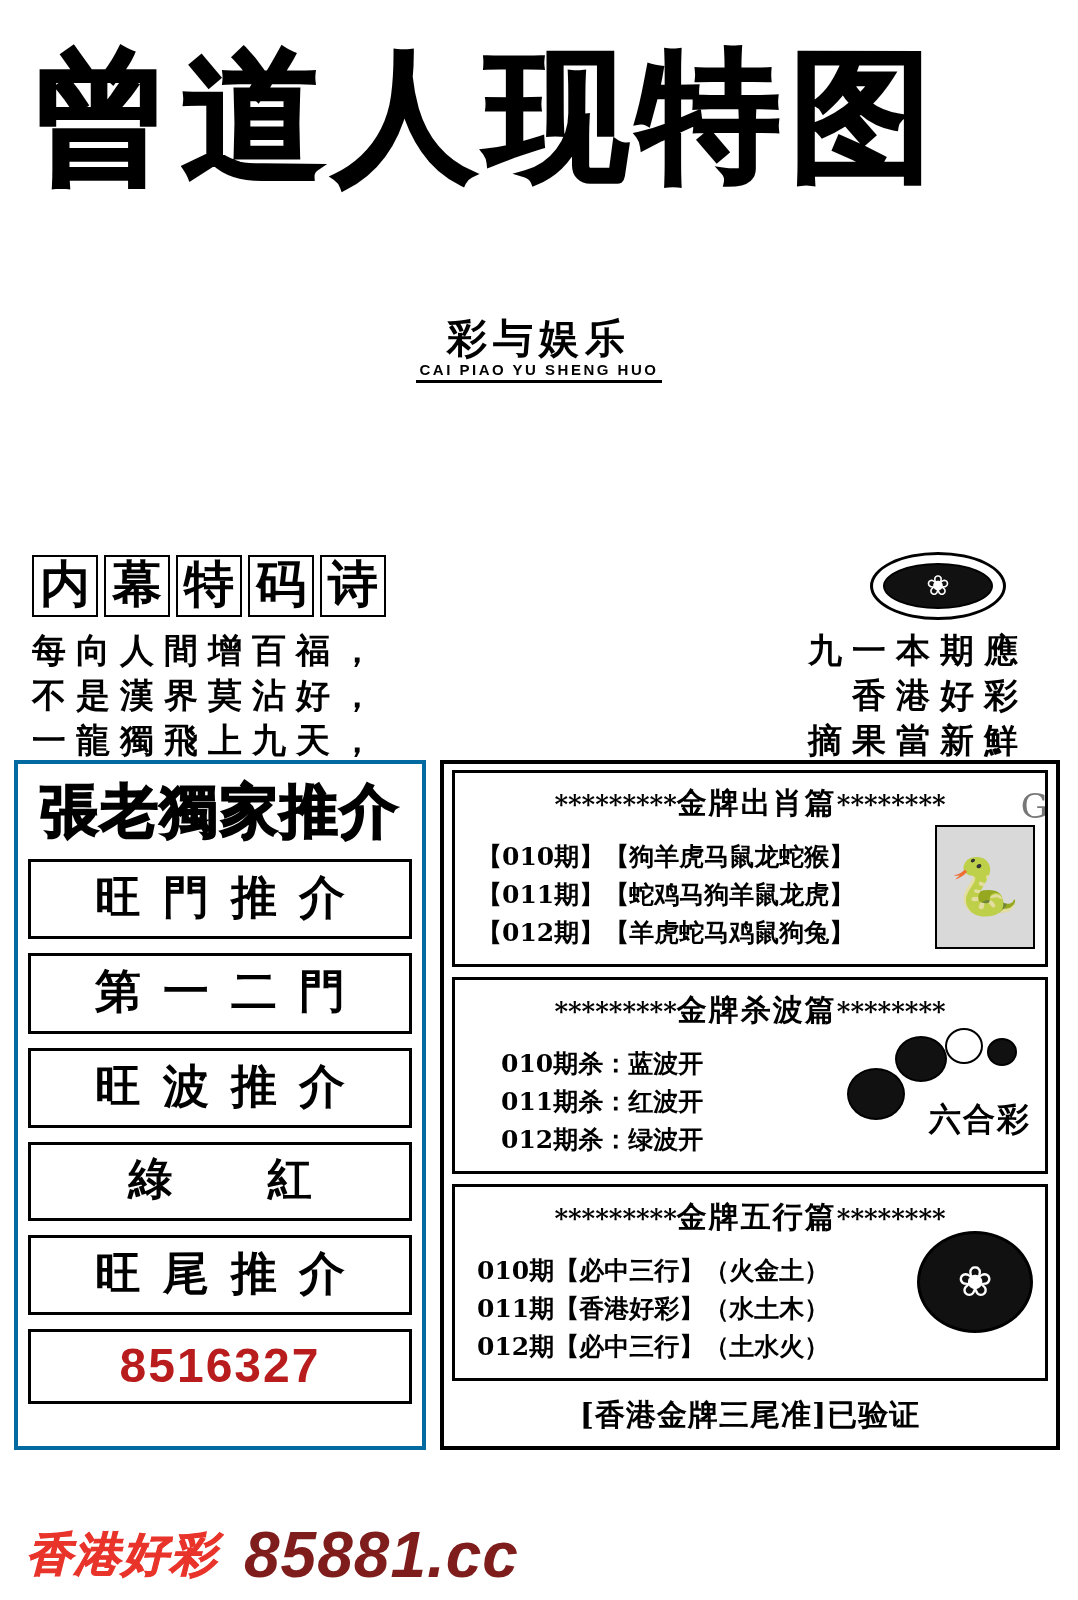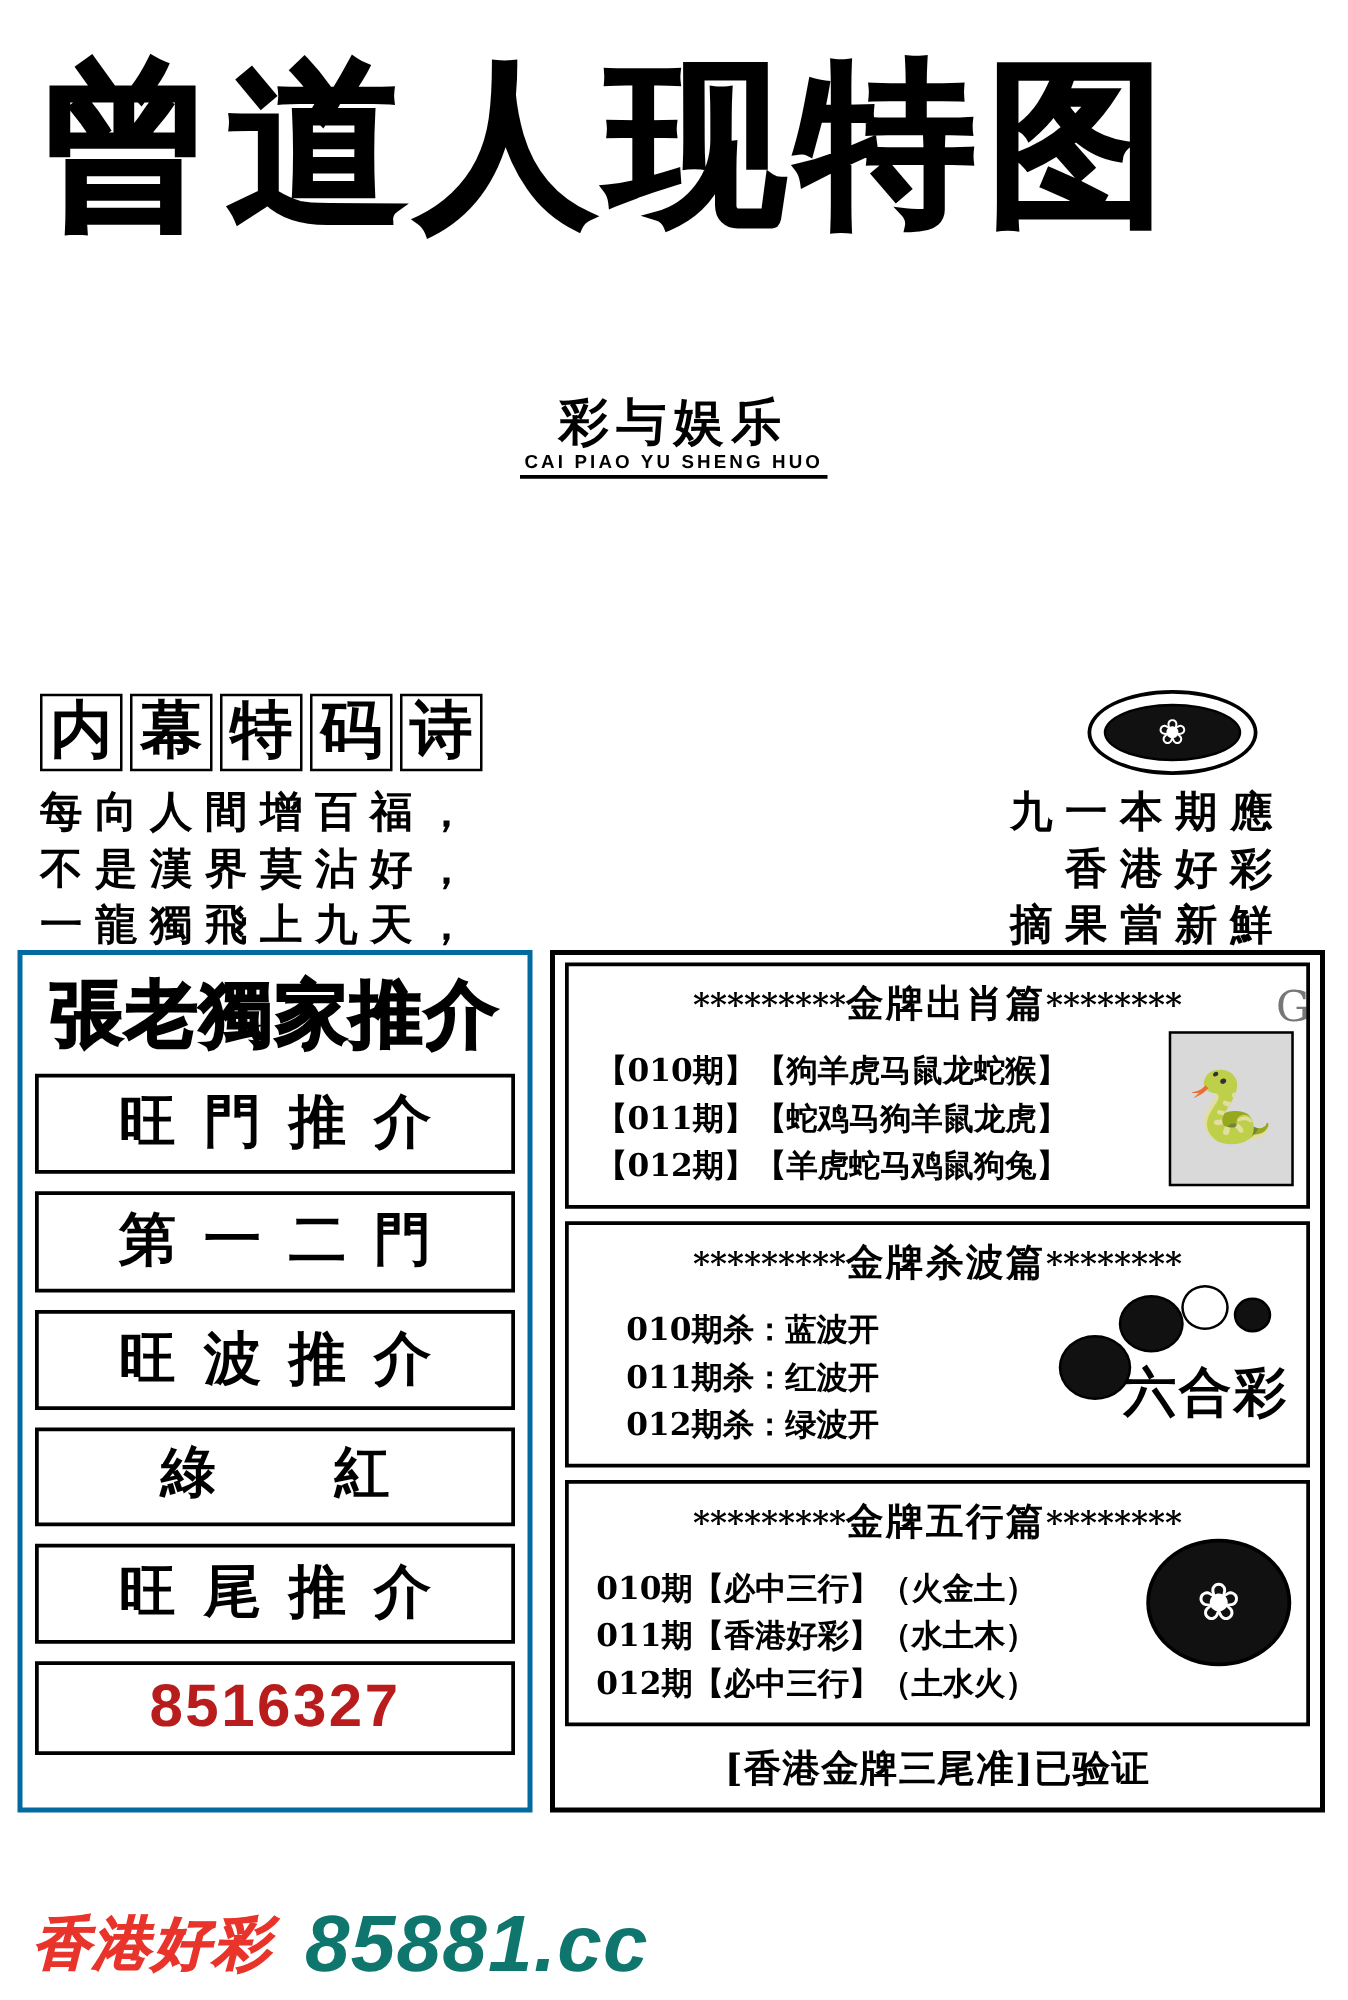--- a/index.html
+++ b/index.html
@@ -261,21 +261,21 @@
     background: #111;
     border: 2px solid #000;
   }
   .ball.hollow { background: #fff; }
   .balls-label {
     position: absolute;
     right: 6px;
     bottom: -6px;
     font-family: Liberation Serif, serif;
     font-weight: bold;
-    font-size: 42px;
+    font-size: 32px;
     letter-spacing: 2px;
     white-space: nowrap;
     margin-left: 36px;
   }
   .flower-art {
     position: absolute;
     right: 12px;
     top: 44px;
     width: 110px;
     height: 96px;
@@ -321,21 +321,21 @@
     font-weight: bold;
     font-size: 46px;
     color: #e8342a;
     letter-spacing: 2px;
     -webkit-text-stroke: 1px #e8342a;
   }
   .wm-num {
     font-family: "Liberation Sans", sans-serif;
     font-weight: bold;
     font-size: 64px;
-    color: #0f766e;
+    color: #7f1d1d;
     letter-spacing: 1px;
   }
 </style>
 </head>
 <body>
 
 <div class="main-title">曾道人现特图</div>
 
 <div class="sub-logo">
   <div class="cn">彩与娱乐</div>

